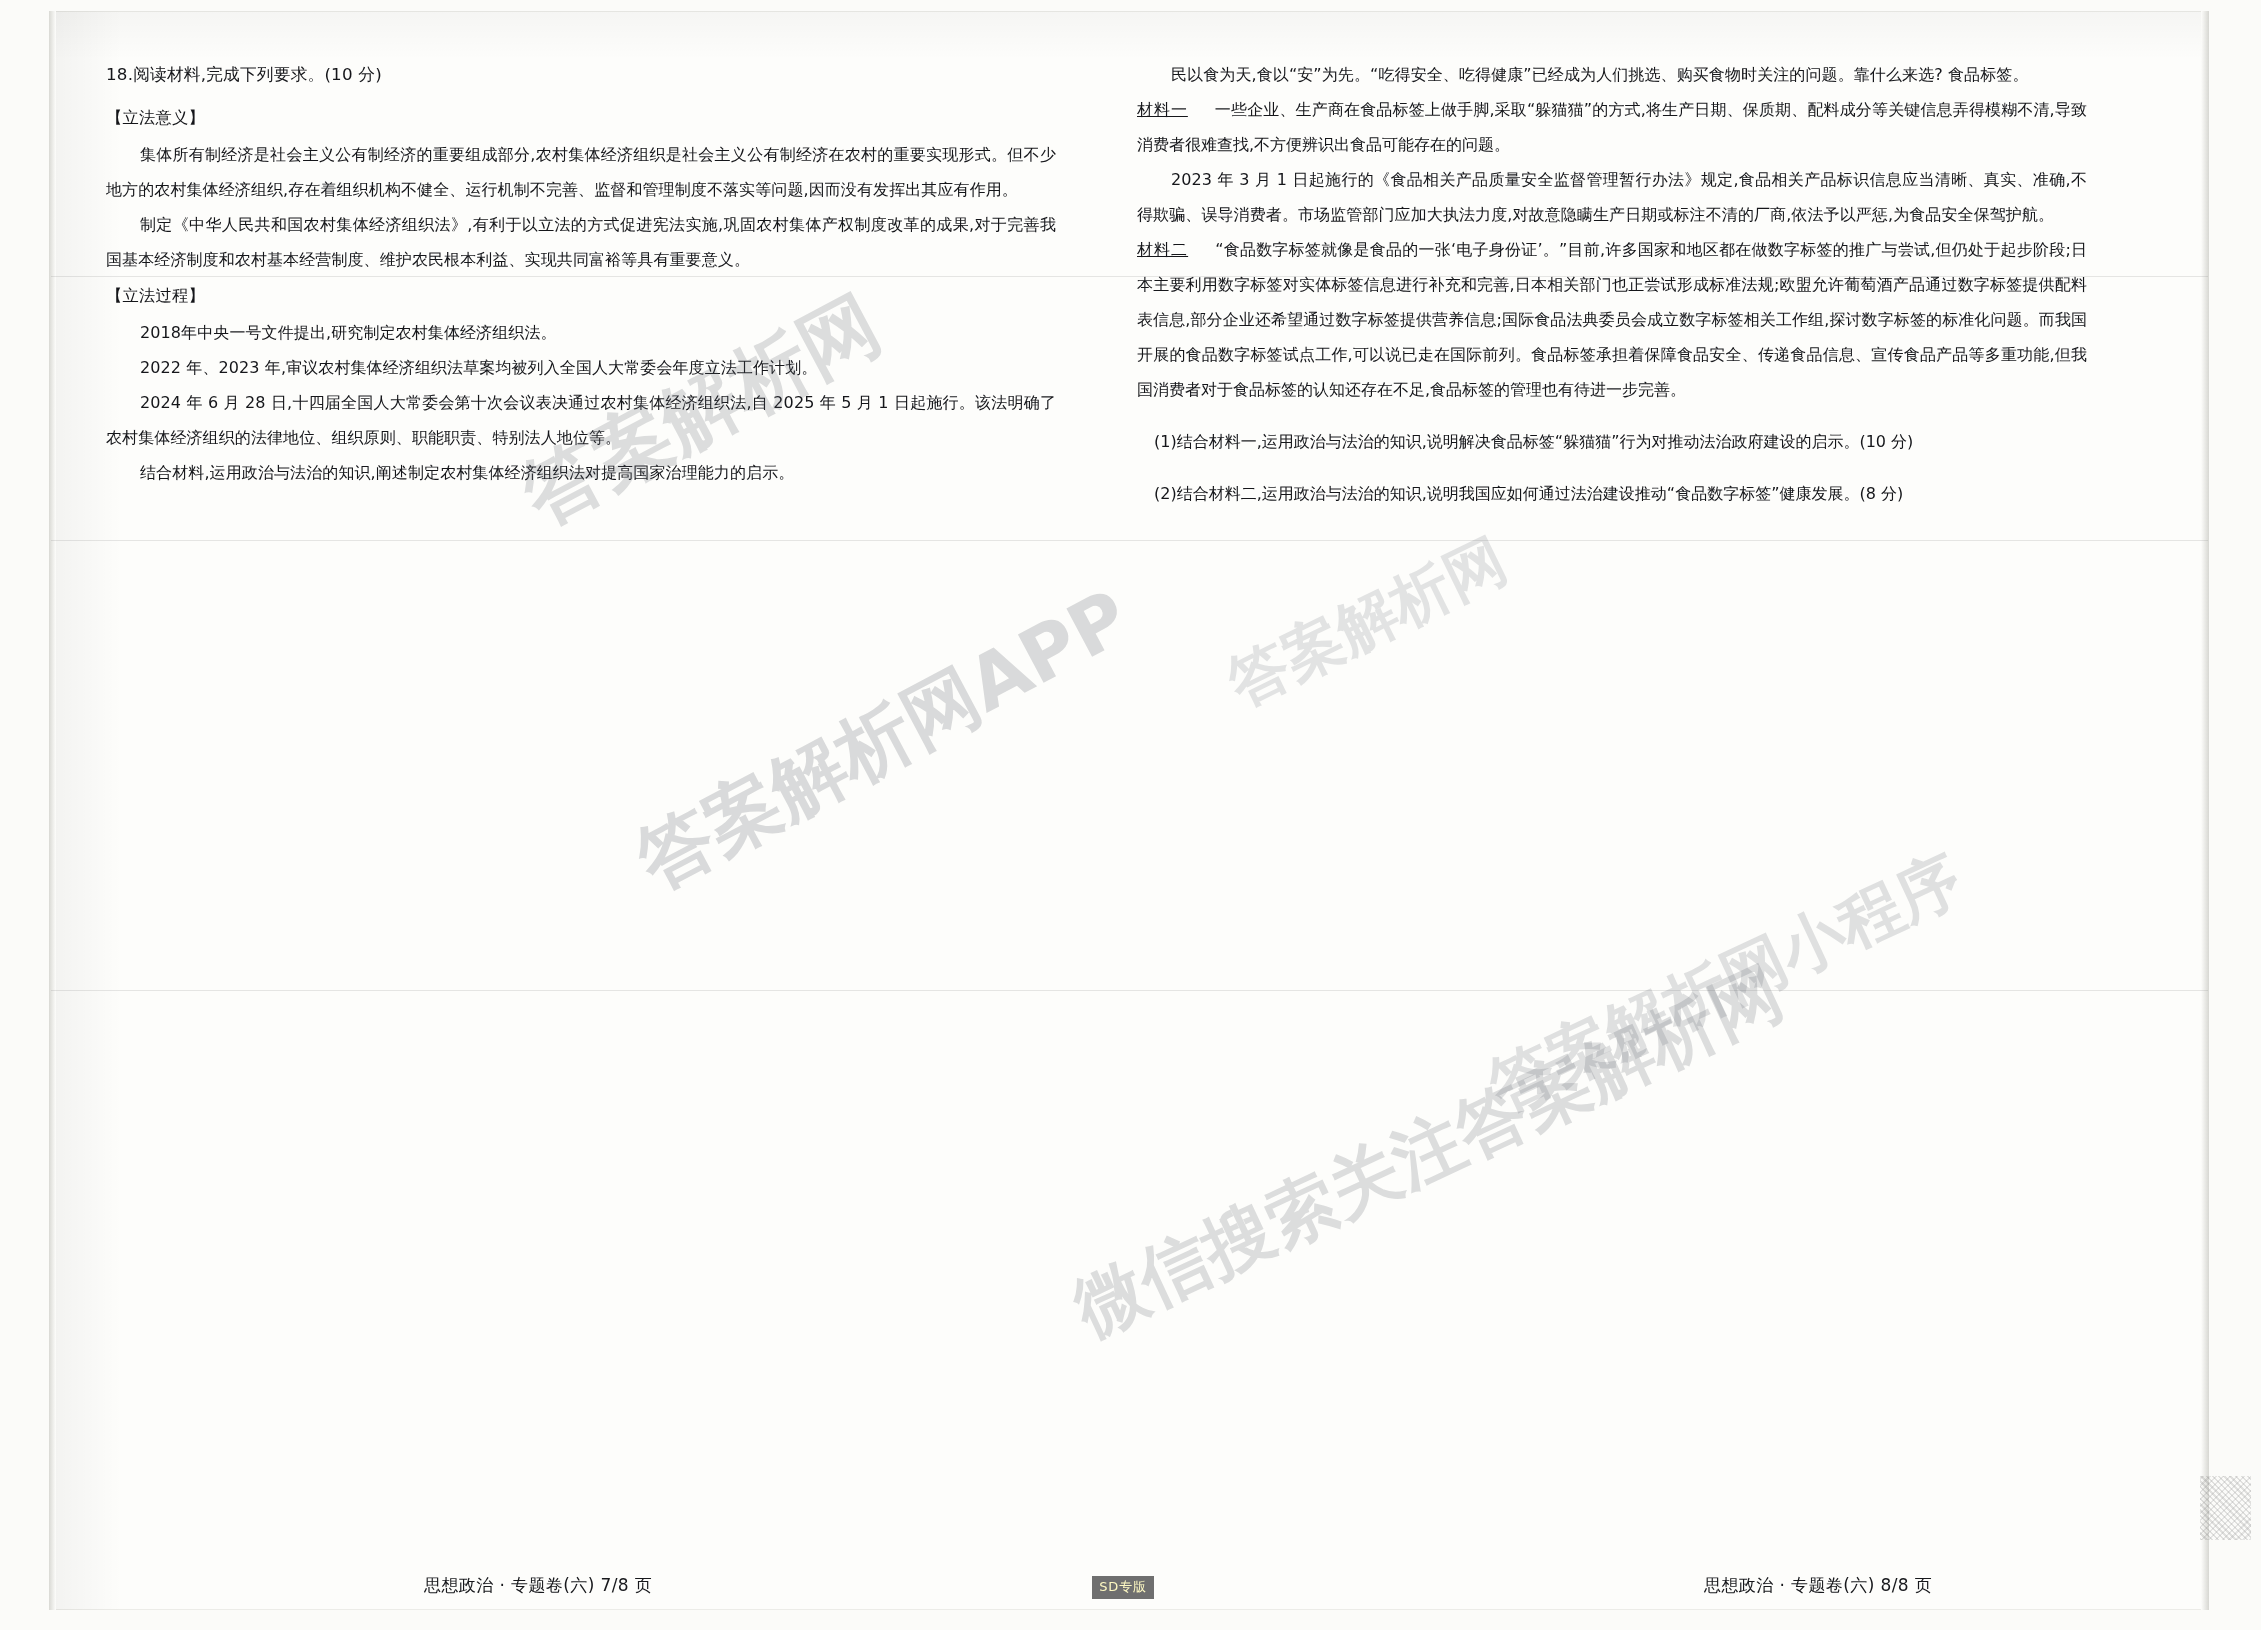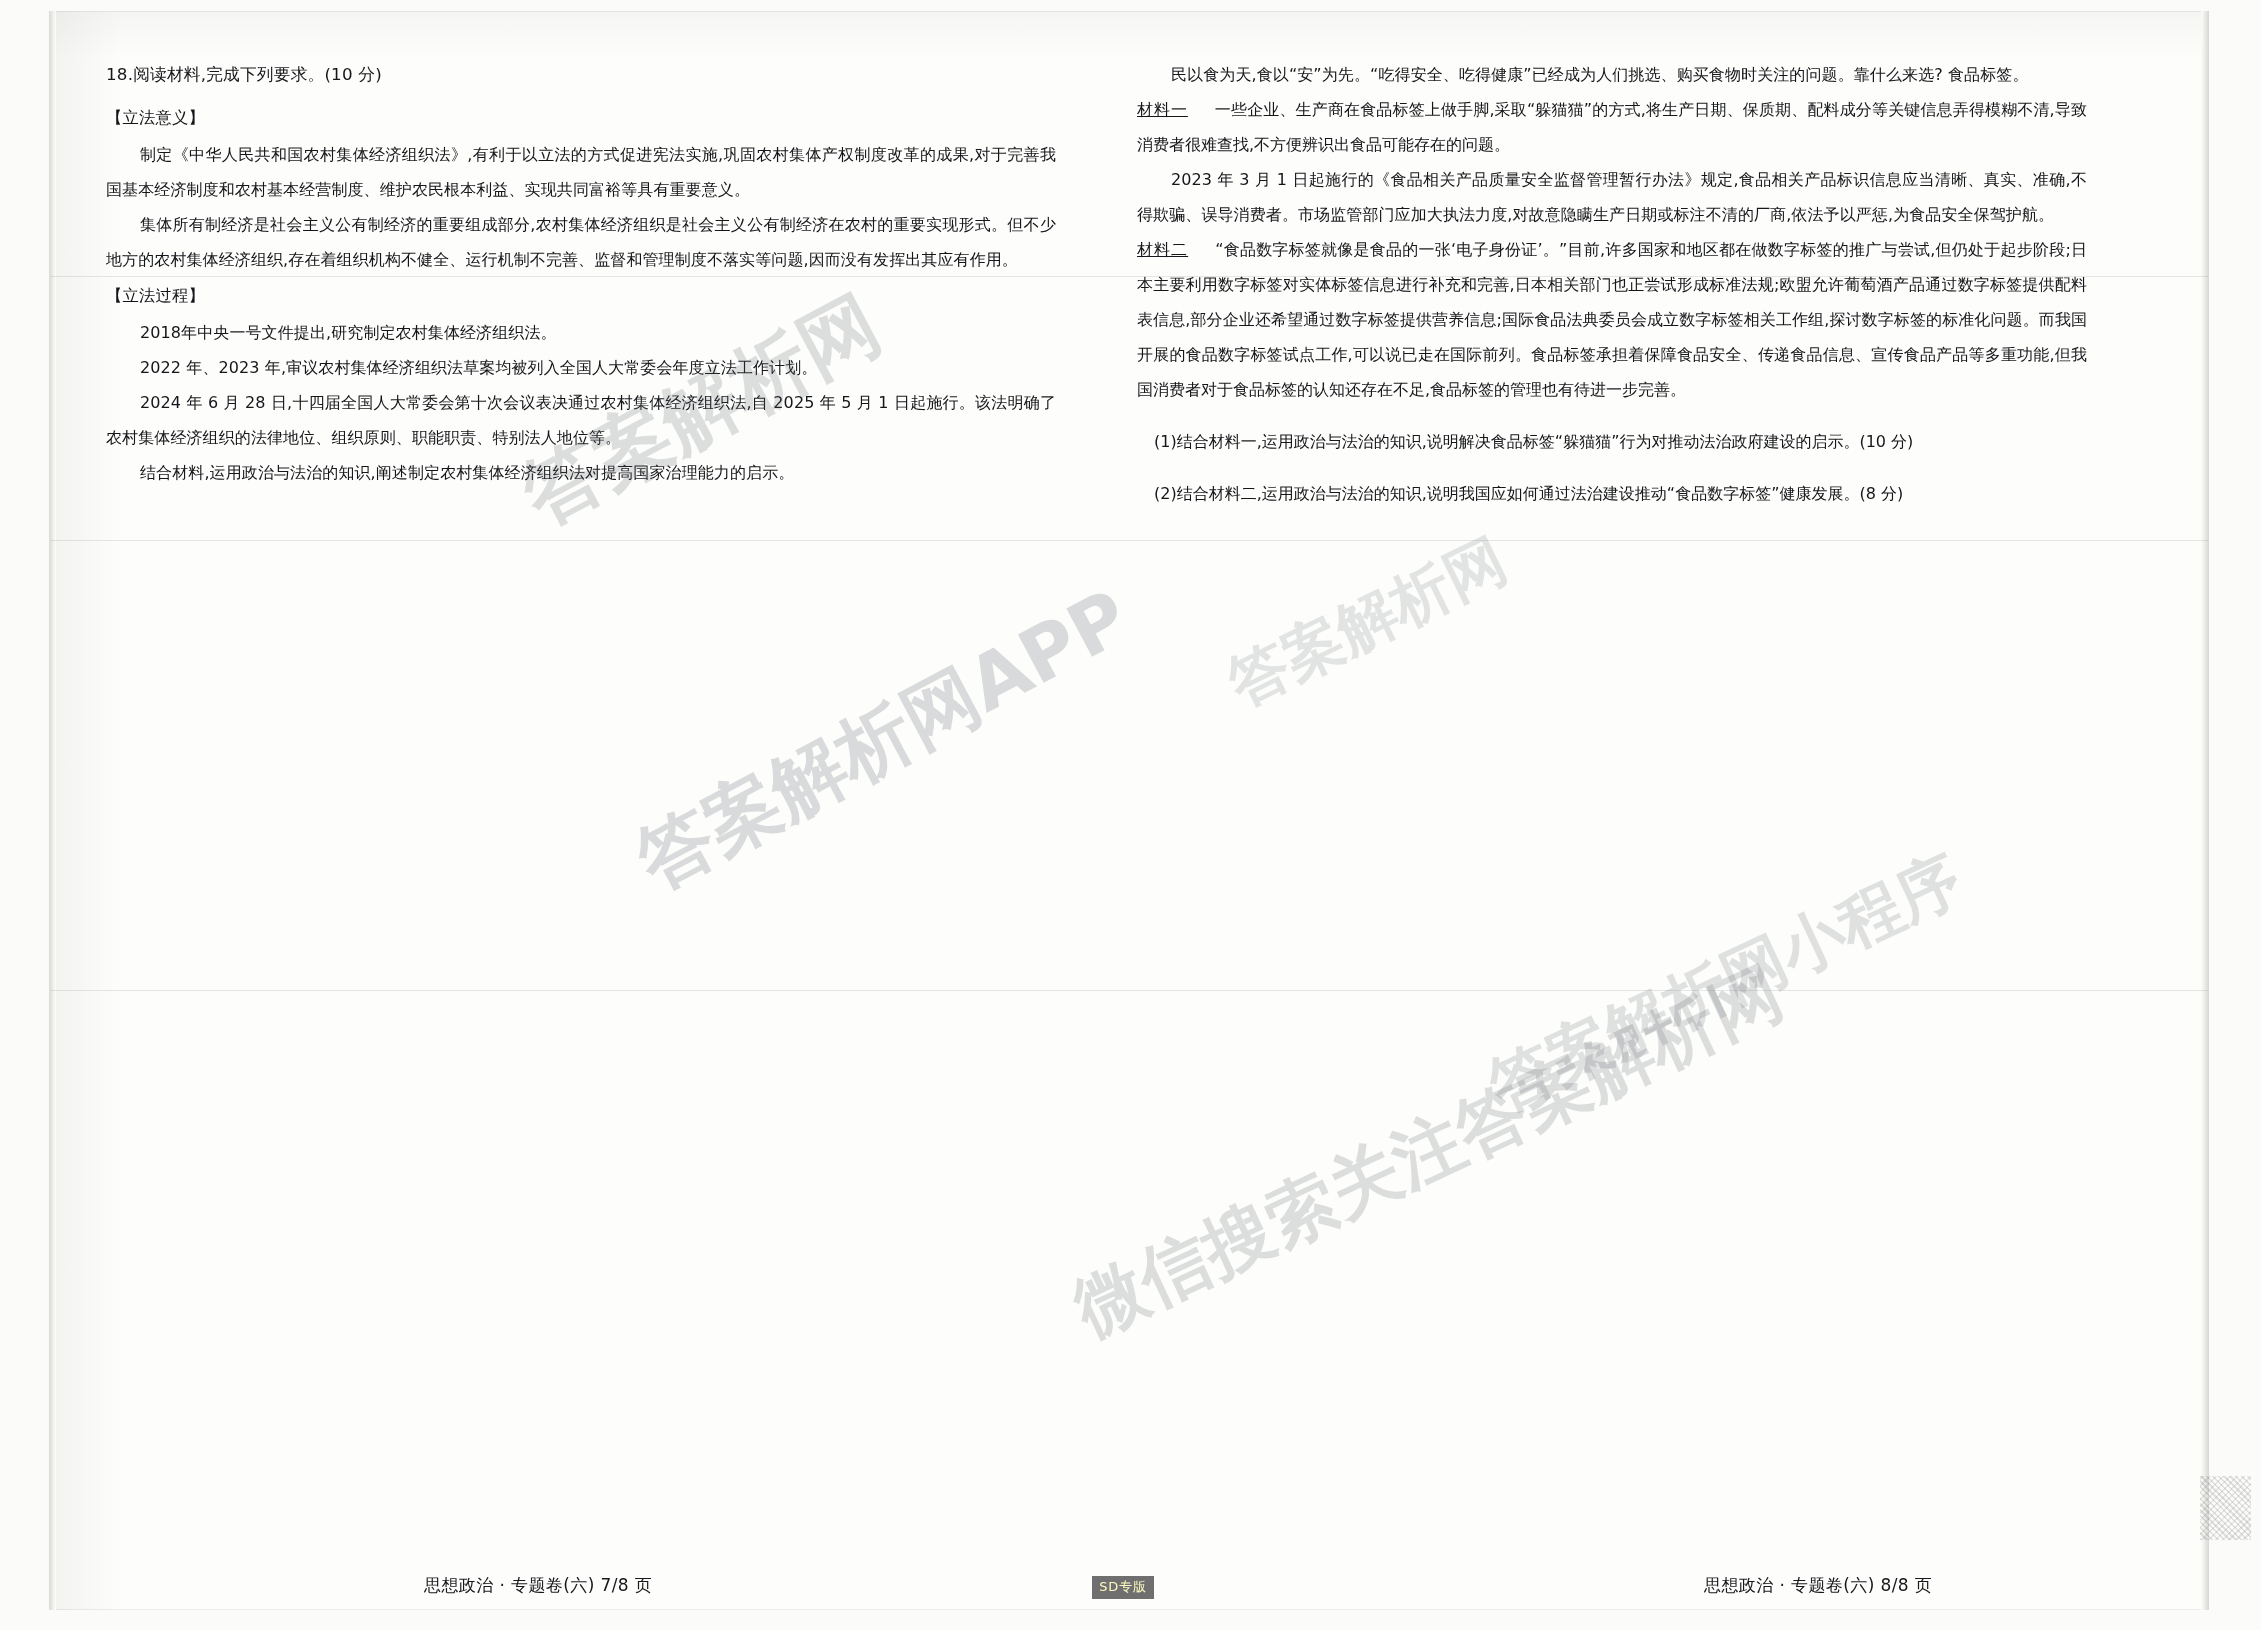--- a/index.html
+++ b/index.html
@@ -201,22 +201,22 @@
   <div class="edge-right"></div>
 
   <div class="crease c1"></div>
   <div class="crease c2"></div>
   <div class="crease c3"></div>
 
   <div class="col col-left">
     <div class="q-head">18.阅读材料,完成下列要求。(10 分)</div>
 
     <div class="bracket-head">【立法意义】</div>
+    <p class="para">集体所有制经济是社会主义公有制经济的重要组成部分,农村集体经济组织是社会主义公有制经济在农村的重要实现形式。但不少地方的农村集体经济组织,存在着组织机构不健全、运行机制不完善、监督和管理制度不落实等问题,因而没有发挥出其应有作用。</p>
     <p class="para">制定《中华人民共和国农村集体经济组织法》,有利于以立法的方式促进宪法实施,巩固农村集体产权制度改革的成果,对于完善我国基本经济制度和农村基本经营制度、维护农民根本利益、实现共同富裕等具有重要意义。</p>
-    <p class="para">集体所有制经济是社会主义公有制经济的重要组成部分,农村集体经济组织是社会主义公有制经济在农村的重要实现形式。但不少地方的农村集体经济组织,存在着组织机构不健全、运行机制不完善、监督和管理制度不落实等问题,因而没有发挥出其应有作用。</p>
 
     <div class="bracket-head">【立法过程】</div>
     <p class="para">2018年中央一号文件提出,研究制定农村集体经济组织法。</p>
     <p class="para">2022 年、2023 年,审议农村集体经济组织法草案均被列入全国人大常委会年度立法工作计划。</p>
     <p class="para">2024 年 6 月 28 日,十四届全国人大常委会第十次会议表决通过农村集体经济组织法,自 2025 年 5 月 1 日起施行。该法明确了农村集体经济组织的法律地位、组织原则、职能职责、特别法人地位等。</p>
     <p class="para">结合材料,运用政治与法治的知识,阐述制定农村集体经济组织法对提高国家治理能力的启示。</p>
   </div>
 
   <div class="col col-right">
 

